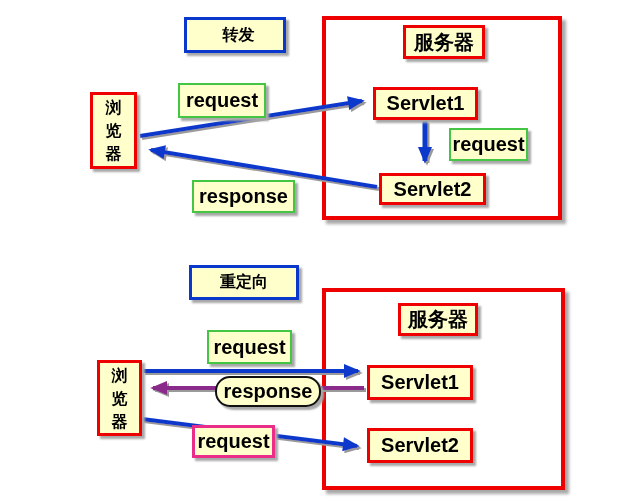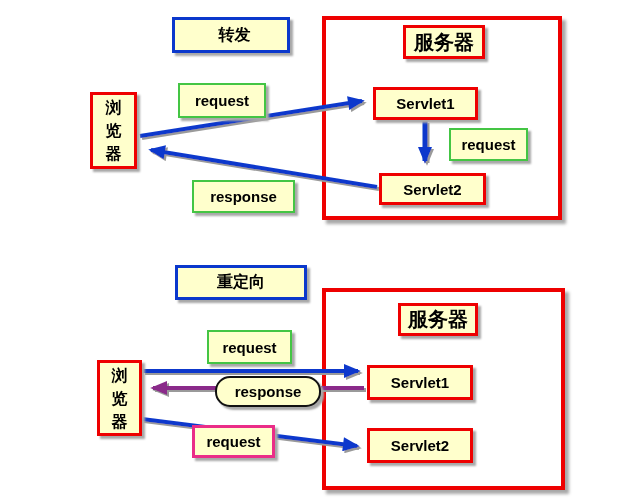--- a/index.html
+++ b/index.html
@@ -5,21 +5,21 @@
   html,body{margin:0;padding:0;background:#ffffff;}
   .canvas{
     position:relative;width:624px;height:504px;background:#ffffff;overflow:hidden;
     font-family:"Liberation Sans","DejaVu Sans",sans-serif;
   }
   .arrow-layer{position:absolute;left:0;top:0;z-index:1;}
   .box{
     position:absolute;z-index:2;box-sizing:border-box;
     background:#FFFFCC;color:#000000;font-weight:bold;
     display:flex;align-items:center;justify-content:center;
-    box-shadow:3px 3px 2px #a8a8a8;font-size:15px;
+    box-shadow:3px 3px 2px #a8a8a8;font-size:20px;
   }
   .b-blue{border:3px solid #0B38CC;font-size:16px;}
   .b-red{border:3px solid #EE0000;}
   .b-green{border:2px solid #44C544;}
   .b-pink{border:3px solid #EA2D88;}
   .b-black{border:2px solid #111111;border-radius:15px;}
   .container{
     position:absolute;z-index:0;box-sizing:border-box;background:#ffffff;
     border:4px solid #EE0000;box-shadow:4px 4px 3px #a8a8a8;
   }
@@ -55,39 +55,39 @@
       <line x1="425" y1="121" x2="425" y2="161" stroke="#0B38CC" stroke-width="5" marker-end="url(#mb)"></line>
 
       <line x1="143" y1="371" x2="358" y2="371" stroke="#0B38CC" stroke-width="4" marker-end="url(#mb)"></line>
 
       <line x1="364" y1="388" x2="153" y2="388" stroke="#8A2B8A" stroke-width="4" marker-end="url(#mp)"></line>
 
       <line x1="142" y1="419" x2="357" y2="446" stroke="#0B38CC" stroke-width="4" marker-end="url(#mb)"></line>
     </g>
   </svg>
 
-  <div class="box b-blue" style="left:172px;top:17px;width:118px;height:36px;padding-left:7px;">转发</div>
+  <div class="box b-blue" style="left:184px;top:17px;width:102px;height:36px;padding-left:7px;">转发</div>
 
   <div class="box b-red vertical" style="left:90px;top:92px;width:47px;height:77px;">浏
 览
 器</div>
 
   <div class="box b-green" style="left:178px;top:83px;width:88px;height:35px;">request</div>
 
   <div class="box b-green" style="left:192px;top:180px;width:103px;height:33px;">response</div>
 
   <div class="box b-red cn" style="left:403px;top:25px;width:82px;height:34px;">服务器</div>
 
   <div class="box b-red" style="left:373px;top:87px;width:105px;height:33px;">Servlet1</div>
 
   <div class="box b-green" style="left:449px;top:128px;width:79px;height:33px;">request</div>
 
   <div class="box b-red" style="left:379px;top:173px;width:107px;height:32px;">Servlet2</div>
 
-  <div class="box b-blue" style="left:175px;top:265px;width:132px;height:35px;">重定向</div>
+  <div class="box b-blue" style="left:189px;top:265px;width:110px;height:35px;">重定向</div>
 
   <div class="box b-red vertical" style="left:97px;top:360px;width:45px;height:76px;">浏
 览
 器</div>
 
   <div class="box b-green" style="left:207px;top:330px;width:85px;height:34px;">request</div>
 
   <div class="box b-black" style="left:215px;top:376px;width:106px;height:31px;">response</div>
 
   <div class="box b-pink" style="left:192px;top:425px;width:83px;height:33px;">request</div>

